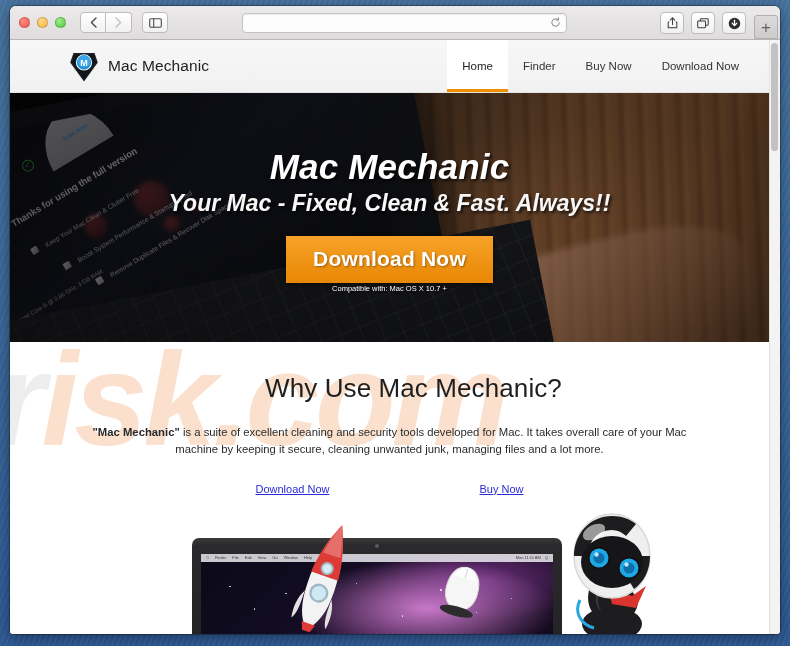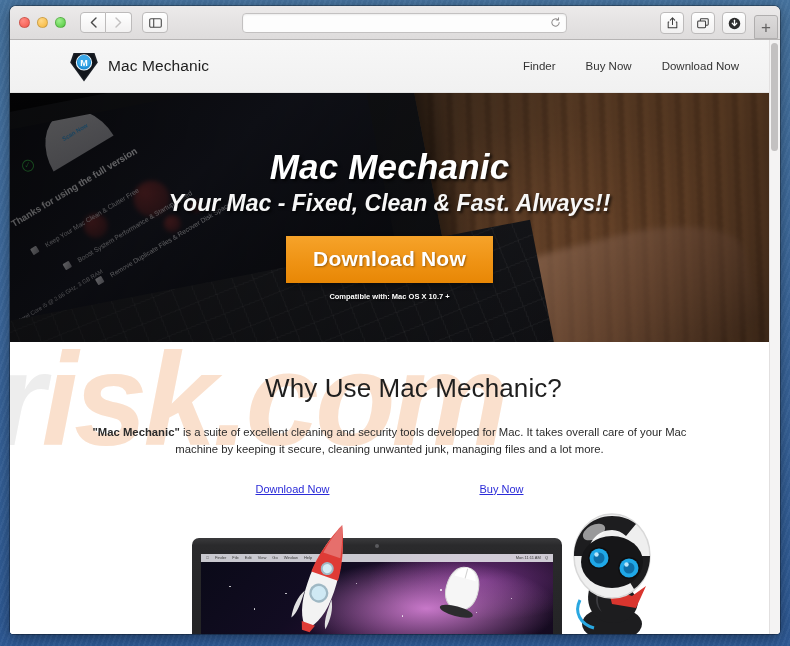--- a/index.html
+++ b/index.html
@@ -313,22 +313,22 @@
     padding: 11px 27px 12px;
     font-size: 21px; font-weight: bold;
     color: #ffffff;
     font-family: "Liberation Sans", sans-serif;
     text-shadow: 1px 1px 2px rgba(90,50,0,0.55);
     box-shadow: 0 2px 5px rgba(0,0,0,0.45);
     cursor: pointer;
     letter-spacing: .2px;
   }
   #hero-compat {
-    margin-top: 9px;
-    font-size: 7.5px; font-weight: bold; color: #ffffff;
+    margin-top: 1px;
+    font-size: 7.5px; font-weight: normal; color: #ffffff;
     text-shadow: 1px 1px 2px rgba(0,0,0,0.8);
   }
 
   
   #why-section {
     position: relative;
     background: #ffffff;
     padding: 31px 0 0;
     overflow: hidden;
   }
@@ -512,20 +512,21 @@
                 <circle cx="15" cy="12.4" r="7.6" fill="#1f8fd6"></circle>
                 <circle cx="15" cy="12.4" r="7.6" fill="none" stroke="#e9f4fb" stroke-width="1.1"></circle>
                 <circle cx="15" cy="11.2" r="6.2" fill="#3aa7e8"></circle>
                 <text x="15" y="16" font-family="Liberation Sans, sans-serif" font-size="9" font-weight="bold" fill="#ffffff" text-anchor="middle">M</text>
               </svg>
             </span>
             <span id="brand-name">Mac Mechanic</span>
           </div>
 
           <nav id="site-nav">
+            <div class="nav-item active">Home</div>
             <div class="nav-item">Finder</div>
             <div class="nav-item">Buy Now</div>
             <div class="nav-item">Download Now</div>
           </nav>
         </div>
 
         <div id="hero">
           <div id="hero-desk"></div>
           <div id="hero-arm"></div>
 

